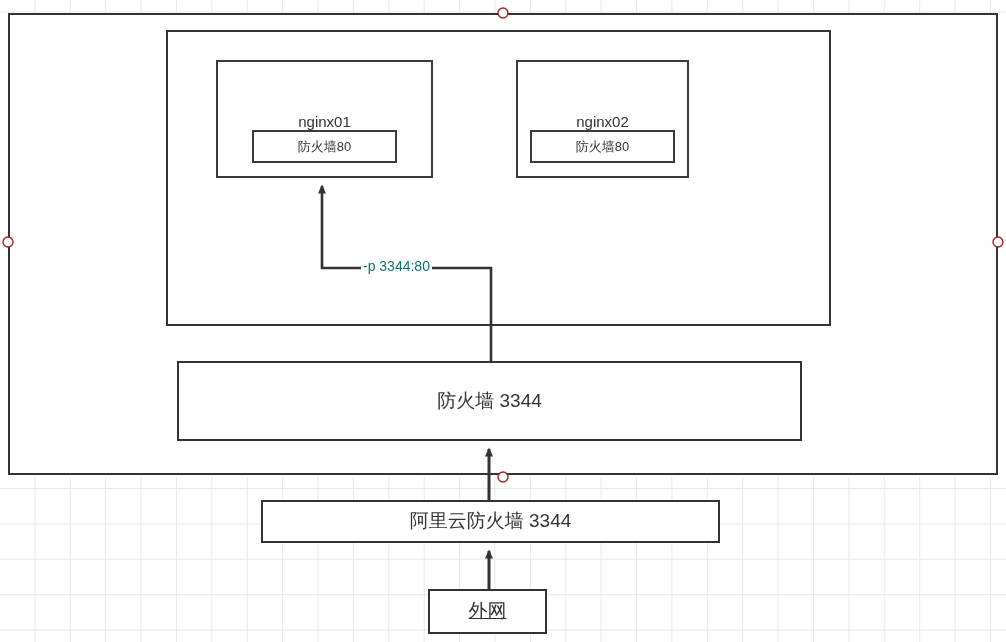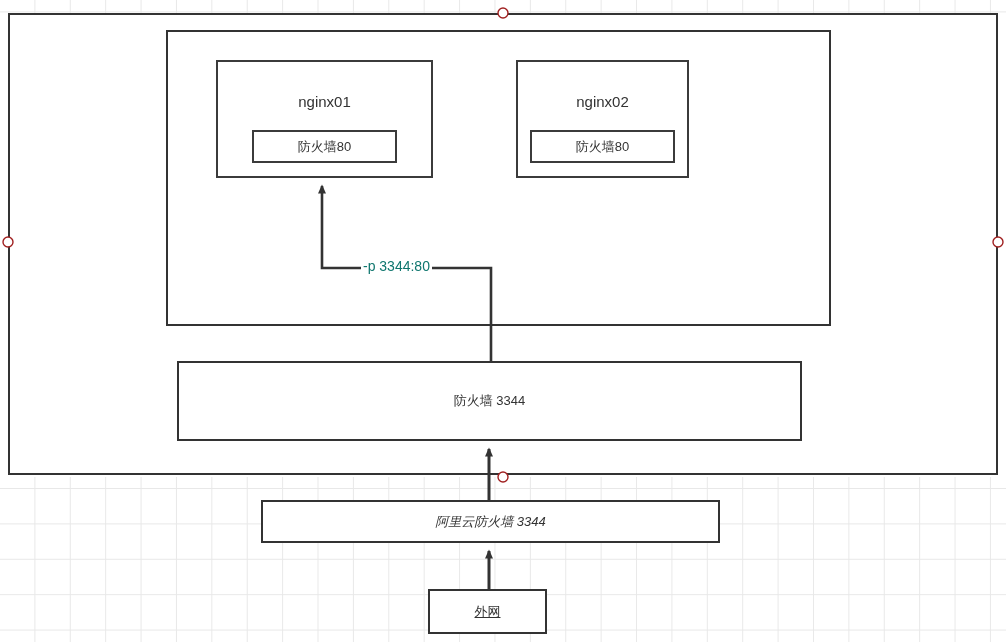--- a/index.html
+++ b/index.html
@@ -55,21 +55,21 @@
   }
   .node {
     position: absolute;
     box-sizing: border-box;
     background: #ffffff;
     border: 2px solid #333333;
     display: flex;
     align-items: center;
     justify-content: center;
     color: #333333;
-    font-size: 13px;
+    font-size: 19px;
     line-height: 1.2;
   }
   .container-box {
     position: absolute;
     box-sizing: border-box;
     background: transparent;
     border: 2px solid #333333;
   }
   .host-box {
     position: absolute;
@@ -78,21 +78,21 @@
     border: 2px solid #3b3b3b;
     display: flex;
     flex-direction: column;
     align-items: center;
     justify-content: flex-end;
     padding-bottom: 13px;
   }
   .host-label {
     font-size: 15px;
     color: #333333;
-    margin-bottom: 20px;
+    margin-bottom: 0;
   }
   .host-inner {
     box-sizing: border-box;
     width: 145px;
     height: 33px;
     border: 2px solid #3b3b3b;
     background: #ffffff;
     display: flex;
     align-items: center;
     justify-content: center;
@@ -125,21 +125,21 @@
     <div class="host-inner">防火墙80</div>
   </div>
 
   <div class="host-box" style="left:516px; top:60px; width:173px; height:118px;">
     <div class="host-label">nginx02</div>
     <div class="host-inner">防火墙80</div>
   </div>
 
   <div class="node" style="left:177px; top:361px; width:625px; height:80px;">防火墙 3344</div>
 
-  <div class="node" style="left:261px; top:500px; width:459px; height:43px;font-style:italic;">阿里云防火墙 3344</div>
+  <div class="node" style="left:261px; top:500px; width:459px; height:43px;">阿里云防火墙 3344</div>
 
   <div class="node" style="left:428px; top:589px; width:119px; height:45px;text-decoration:underline;">外网</div>
 
   <svg id="svg-layer" viewBox="0 0 1006 642" xmlns="http://www.w3.org/2000/svg">
     <defs>
       <marker id="arrowhead" markerWidth="10" markerHeight="10" refX="7.5" refY="4" orient="auto" markerUnits="userSpaceOnUse">
         <path d="M0,0 L9,4 L0,8 z" fill="#333333"></path>
       </marker>
     </defs>
 

